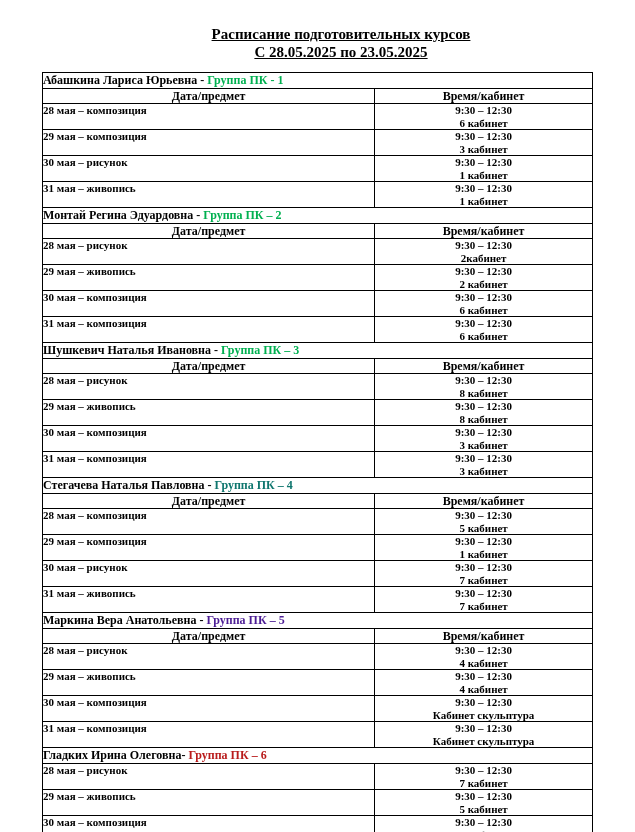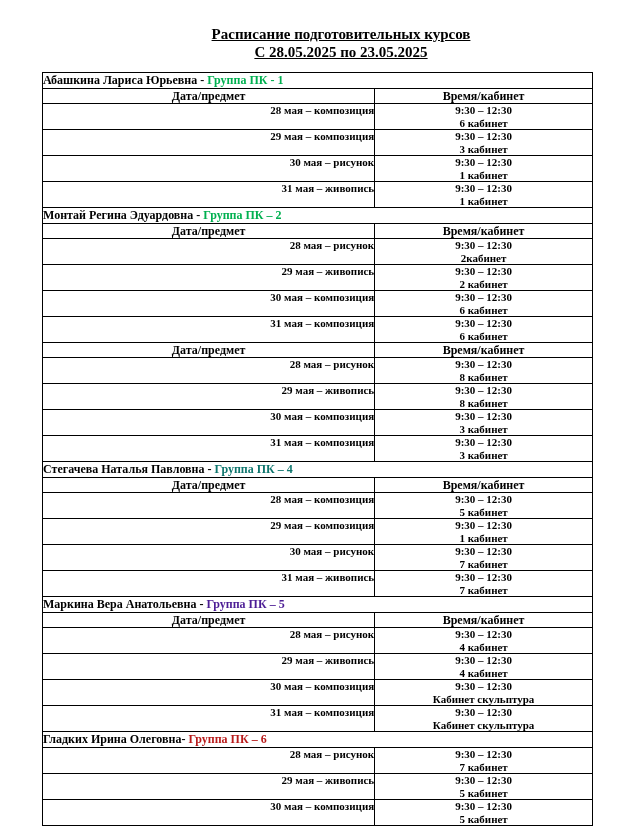--- a/index.html
+++ b/index.html
@@ -44,21 +44,21 @@
     line-height: 15px;
     height: 15px;
   }
   td.colhead-cell {
     text-align: center;
     font-size: 12px;
     line-height: 14px;
     height: 14px;
   }
   td.data-left {
-    text-align: right;
+    text-align: left;
     vertical-align: top;
     font-size: 11px;
     line-height: 12.5px;
     height: 25px;
   }
   td.data-right {
     text-align: center;
     vertical-align: top;
     font-size: 11px;
     line-height: 12.5px;
@@ -145,20 +145,23 @@
           </td>
         </tr>
         <tr>
           <td class="data-left">31 мая – композиция</td>
           <td class="data-right">
             <div>9:30 – 12:30</div>
             <div class="room-line">6 кабинет</div>
           </td>
         </tr>
         <tr>
+          <td class="teacher-cell" colspan="2"><span>Шушкевич Наталья Ивановна - </span><span style="color: rgb(0, 176, 80);">Группа ПК – 3</span></td>
+        </tr>
+        <tr>
           <td class="colhead-cell">Дата/предмет</td>
           <td class="colhead-cell">Время/кабинет</td>
         </tr>
         <tr>
           <td class="data-left">28 мая – рисунок</td>
           <td class="data-right">
             <div>9:30 – 12:30</div>
             <div class="room-line">8 кабинет</div>
           </td>
         </tr>

